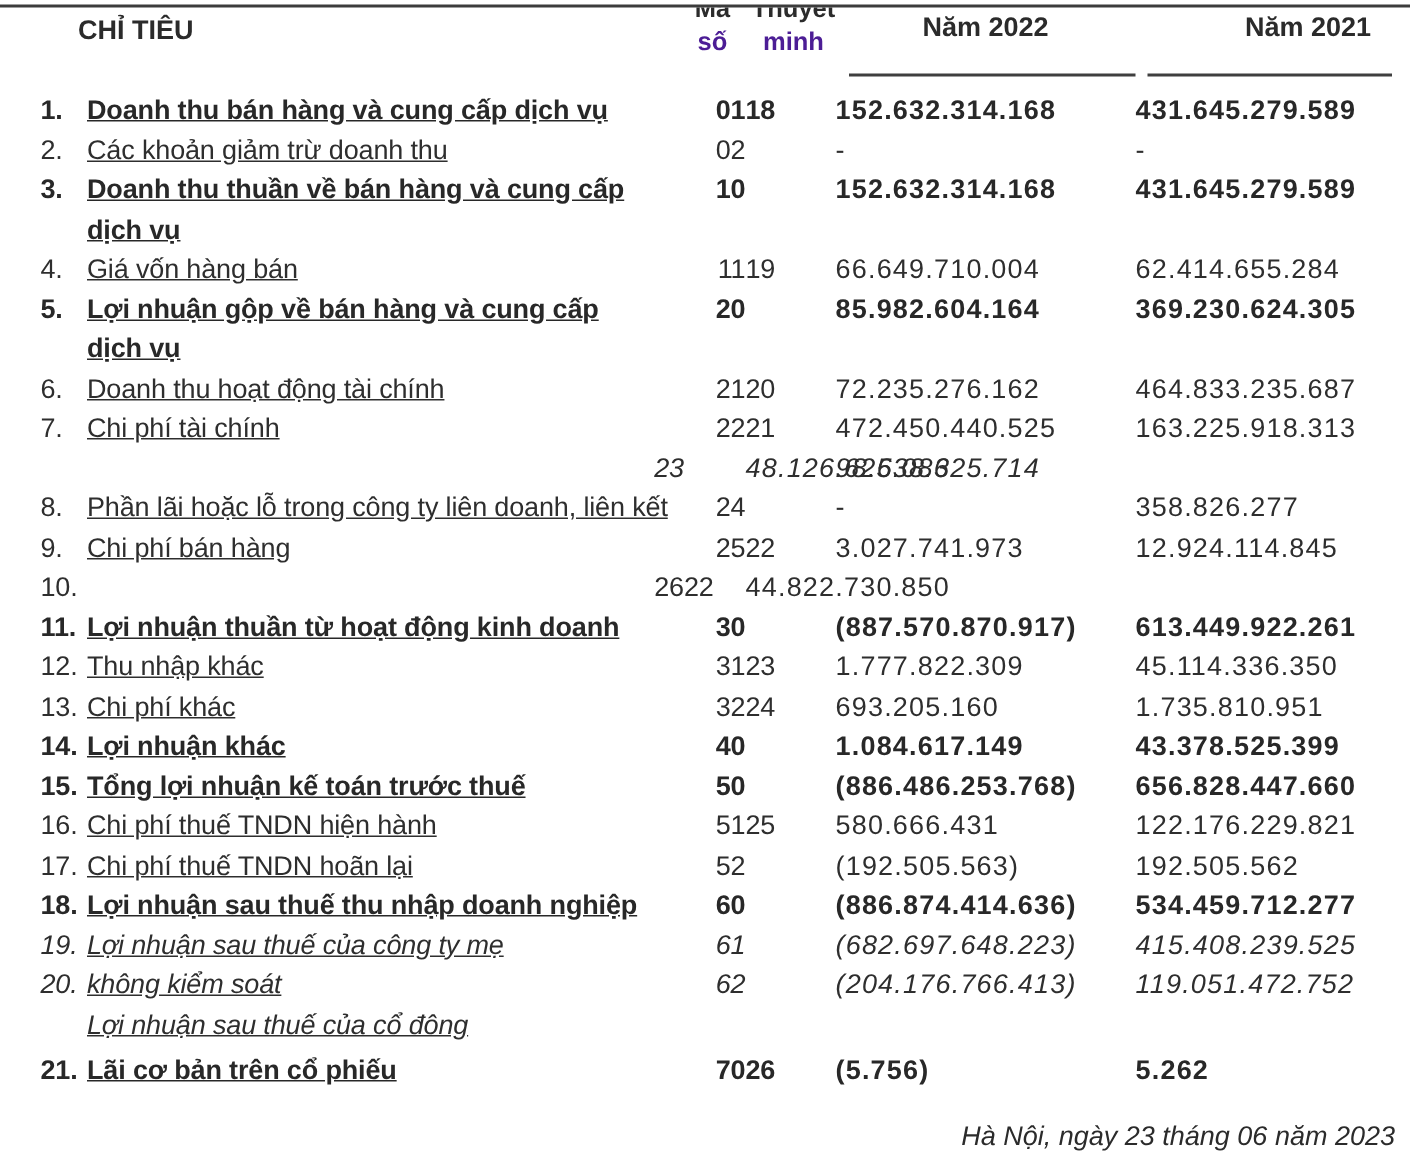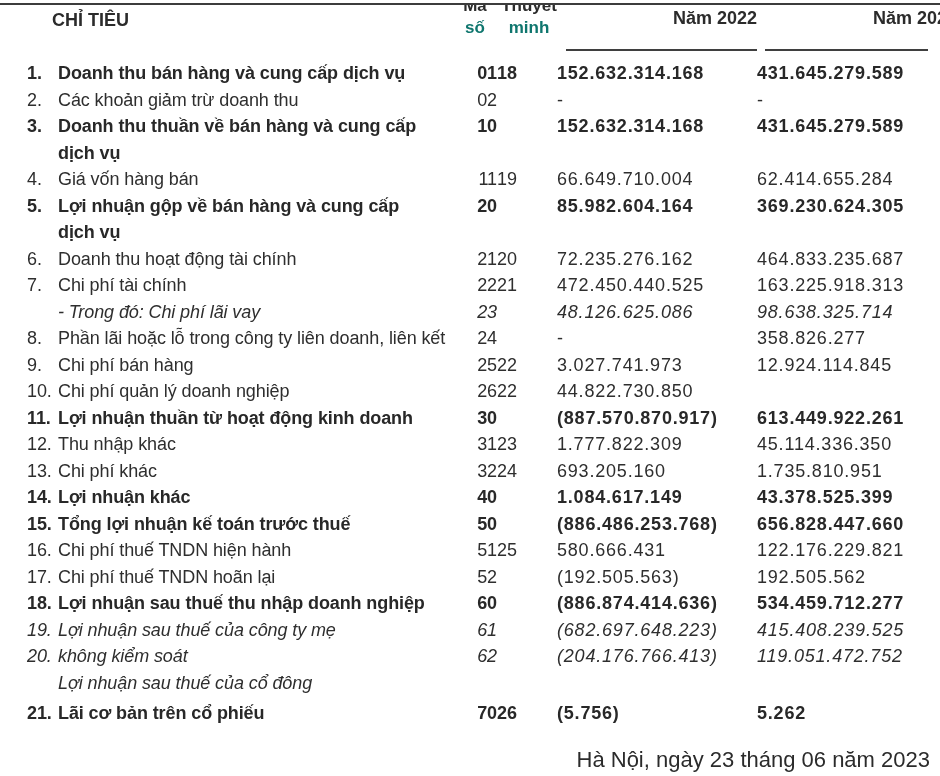--- a/index.html
+++ b/index.html
@@ -22,27 +22,27 @@
   }
   .hdr-clip{
     position:absolute;top:5px;height:14px;overflow:hidden;
     font-size:17px;font-weight:700;text-align:center;color:#2b2b2b;
   }
   .hdr-clip > div{margin-top:-9px;line-height:20px;}
   .hdr-clip.code{left:450px;width:50px;}
   .hdr-clip.note{left:500px;width:58px;}
   .hdr-line2{
     position:absolute;top:17px;height:22px;line-height:22px;
-    font-size:17px;font-weight:700;text-align:center;color:#0f766e;
+    font-size:17px;font-weight:700;text-align:center;color:#4c1d95;
   }
   .hdr-line2.code{left:450px;width:50px;}
   .hdr-line2.note{left:500px;width:58px;}
   .hdr-year{
     position:absolute;top:8px;font-size:18px;font-weight:700;color:#2b2b2b;
-    text-align:right;
+    text-align:center;
   }
   .hdr-year.y2022{left:557px;width:200px;}
   .hdr-year.y2021{left:787px;width:170px;}
   .col-underline{
     position:absolute;top:49px;height:2px;background:#3f3f3f;
   }
   .col-underline.u2022{left:566px;width:191px;}
   .col-underline.u2021{left:765px;width:163px;}
   
   .tbody{
@@ -54,28 +54,28 @@
     padding-left:27px;
     line-height:26.5px;
     font-size:18px;
     color:#2e2e2e;
     letter-spacing:-0.1px;
   }
   .row.bold{font-weight:700;color:#282828;}
   .row.italic{font-style:italic;}
   .row.extra-top{margin-top:4px;}
   .c-num{text-align:left;}
-  .c-label div{white-space:nowrap;}
+  .c-label div{white-space:nowrap;text-decoration:underline;}
   .c-code{text-align:right;}
   .c-note{text-align:left;}
   .c-2022,.c-2021{letter-spacing:0.8px;}
   
   .footer-date{
     position:absolute;left:557px;top:747px;width:373px;
-    text-align:right;font-size:22px;color:#2b2b2b;
+    text-align:right;font-size:18px;font-style:italic;color:#2b2b2b;
   }
 </style>
 </head>
 <body>
 
 <div id="page">
 
   <div class="top-rule"></div>
 
   <div class="hdr-chi-tieu">CHỈ TIÊU</div>
@@ -171,23 +171,20 @@
           <div>Chi phí tài chính</div>
         </div>
     <div class="c-code">22</div>
     <div class="c-note">21</div>
     <div class="c-2022">472.450.440.525</div>
     <div class="c-2021">163.225.918.313</div>
   </div>
 
   <div class="row italic">
     <div class="c-num"></div>
-    <div class="c-label">
-          <div>- Trong đó: Chi phí lãi vay</div>
-        </div>
     <div class="c-code">23</div>
     <div class="c-note"></div>
     <div class="c-2022">48.126.625.086</div>
     <div class="c-2021">98.638.325.714</div>
   </div>
 
   <div class="row">
     <div class="c-num">8.</div>
     <div class="c-label">
           <div>Phần lãi hoặc lỗ trong công ty liên doanh, liên kết</div>
@@ -204,23 +201,20 @@
           <div>Chi phí bán hàng</div>
         </div>
     <div class="c-code">25</div>
     <div class="c-note">22</div>
     <div class="c-2022">3.027.741.973</div>
     <div class="c-2021">12.924.114.845</div>
   </div>
 
   <div class="row">
     <div class="c-num">10.</div>
-    <div class="c-label">
-          <div>Chi phí quản lý doanh nghiệp</div>
-        </div>
     <div class="c-code">26</div>
     <div class="c-note">22</div>
     <div class="c-2021">44.822.730.850</div>
   </div>
 
   <div class="row bold">
     <div class="c-num">11.</div>
     <div class="c-label">
           <div>Lợi nhuận thuần từ hoạt động kinh doanh</div>
         </div>

